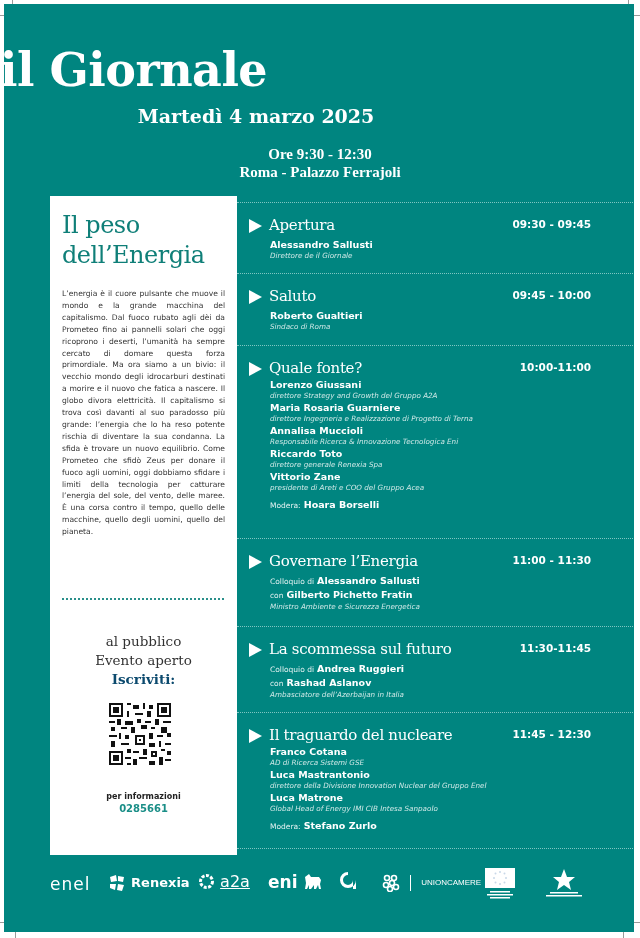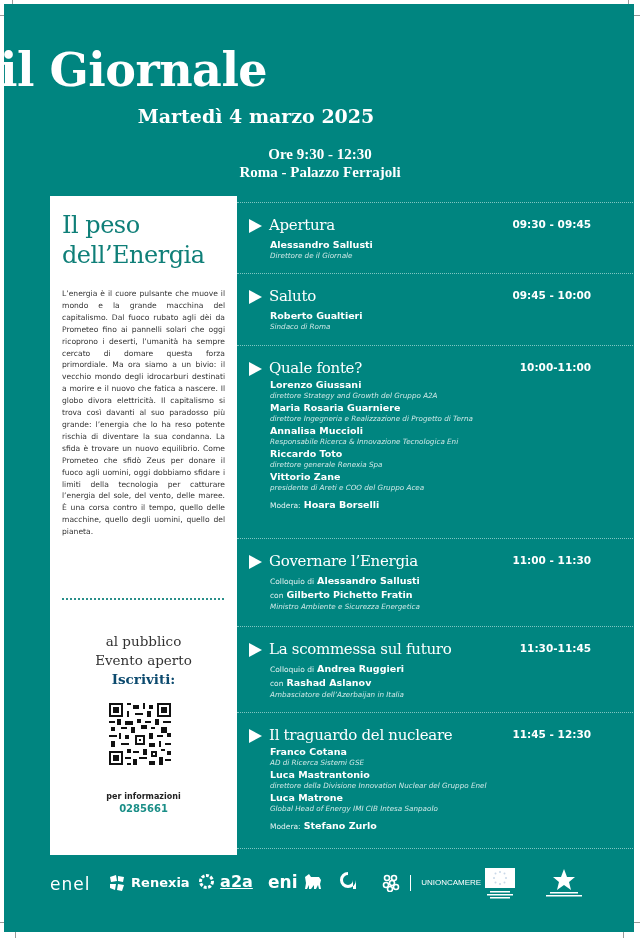--- a/index.html
+++ b/index.html
@@ -318,21 +318,21 @@
     <svg width="18" height="18" viewBox="0 0 18 18" style="vertical-align:middle;">
       <path d="M2 3 L8 1 L9 7 L3 8 Z M10 2 L16 3 L15 8 L10 7 Z M2 10 L8 10 L7 16 L2 14 Z M10 10 L16 11 L14 17 L9 16 Z" fill="#ffffff"></path>
     </svg>
     <span style="font-family:'DejaVu Sans',sans-serif;font-weight:bold;font-size:13px;vertical-align:middle;">Renexia</span>
   </span>
 
   <span class="logo" style="left:198px;top:3px;">
     <svg width="17" height="17" viewBox="0 0 17 17" style="vertical-align:middle;">
       <circle cx="8.5" cy="8.5" r="6" fill="none" stroke="#ffffff" stroke-width="3" stroke-dasharray="3 1.5"></circle>
     </svg>
-    <span style="font-family:'DejaVu Sans',sans-serif;font-weight:bold;font-size:16px;vertical-align:middle;text-decoration:underline;">a2a</span>
+    <span style="font-family:'DejaVu Sans',sans-serif;font-weight:normal;font-size:16px;vertical-align:middle;text-decoration:underline;">a2a</span>
   </span>
 
   <span class="logo" style="left:268px;top:3px;">
     <span style="font-family:'DejaVu Sans',sans-serif;font-weight:bold;font-size:17px;vertical-align:middle;">eni</span>
     <svg width="20" height="18" viewBox="0 0 20 18" style="vertical-align:middle;">
       <path d="M2 4 L6 1 L8 4 L16 4 L18 7 L17 11 L18 16 L16 16 L15 12 L13 16 L11 16 L11 12 L8 16 L6 16 L6 12 L4 16 L2 16 L3 10 Z" fill="#ffffff"></path>
     </svg>
   </span>
 
   <span class="logo" style="left:339px;top:3px;">

